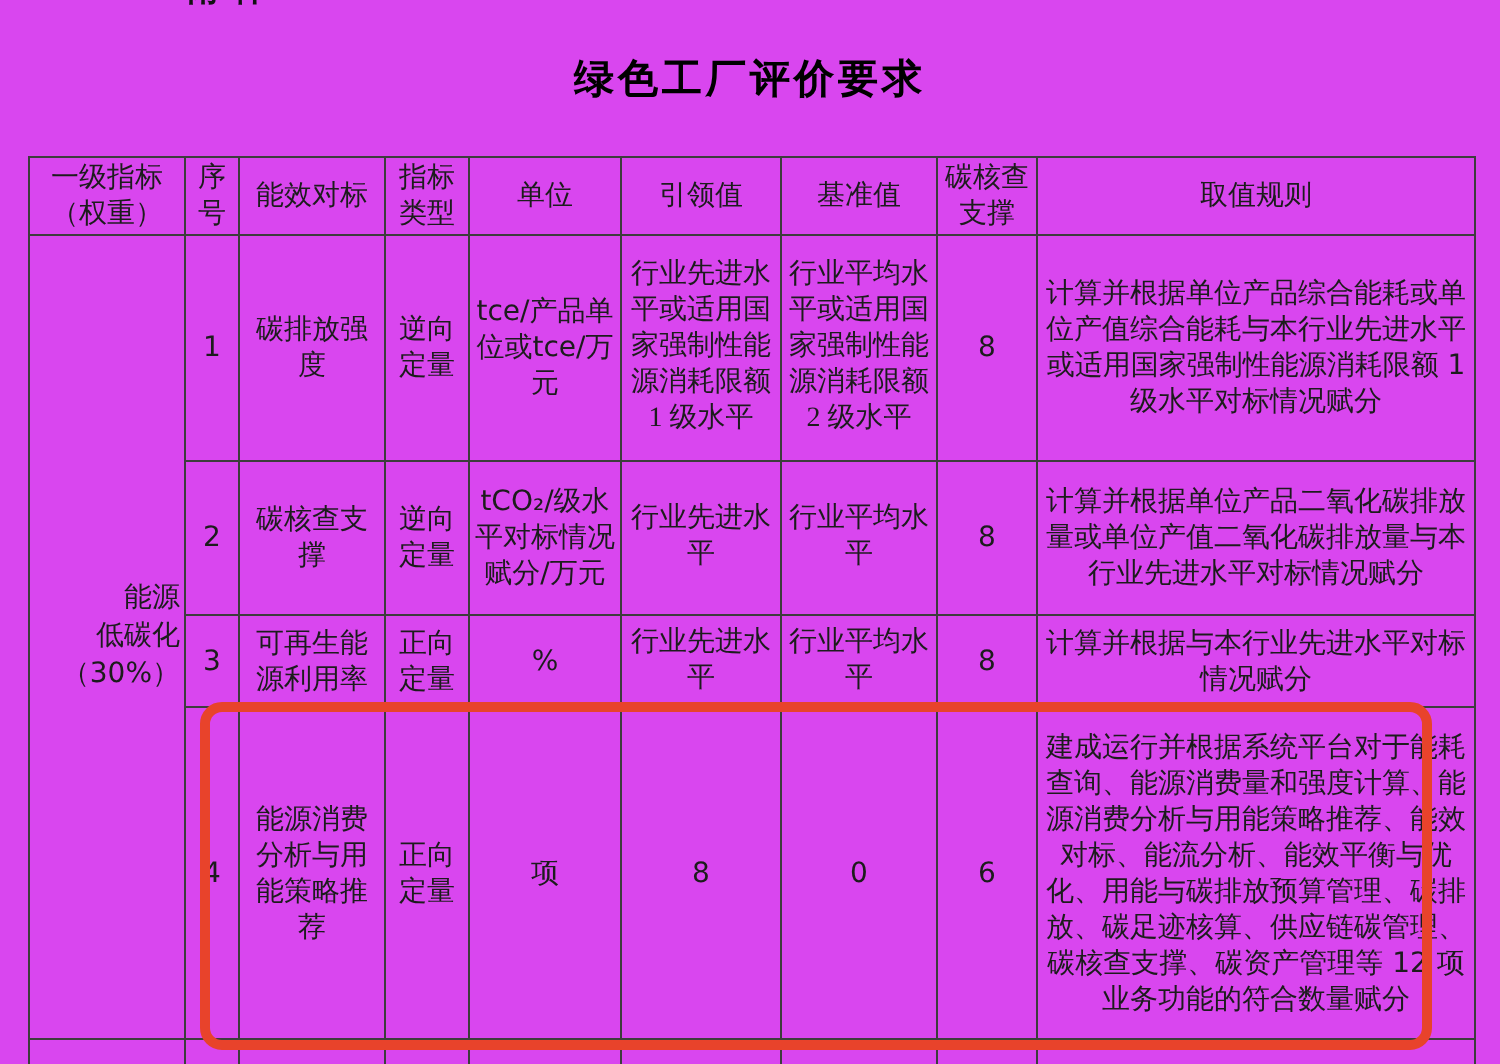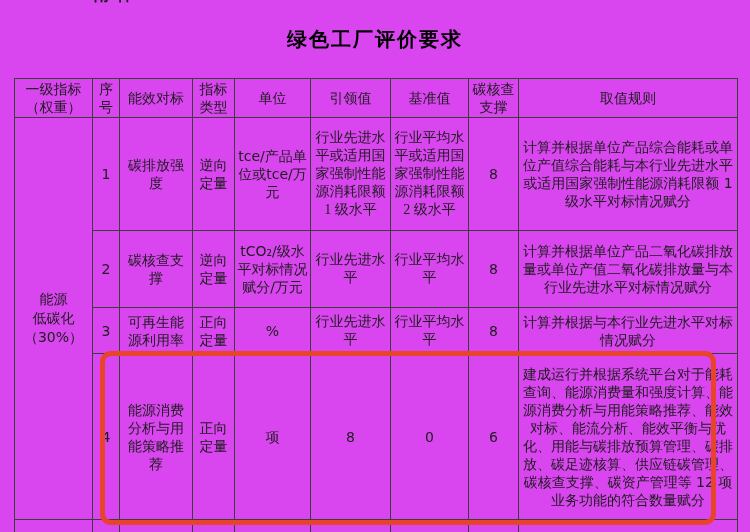--- a/index.html
+++ b/index.html
@@ -38,21 +38,21 @@
   tr.r4{height:166px;}
   tr.r5{height:40px;}
   td.rule{
     text-align:justify;
     font-size:15px;
     line-height:17.5px;
     padding:3px 7px;
     margin-left:16px;
   }
   td.narrowpad{padding:1px 9px;font-family:Liberation Serif, serif;}
-  .groupline{display:block;line-height:19px;}
+  .groupline{display:block;line-height:19px;text-align:right;}
   .highlight-box{
     position:absolute;left:100px;top:351px;width:616px;height:174px;
     border:5px solid #e8432b;border-radius:11px;
     box-sizing:border-box;pointer-events:none;
   }
 </style>
 </head>
 <body>
 
 <div id="stage">

